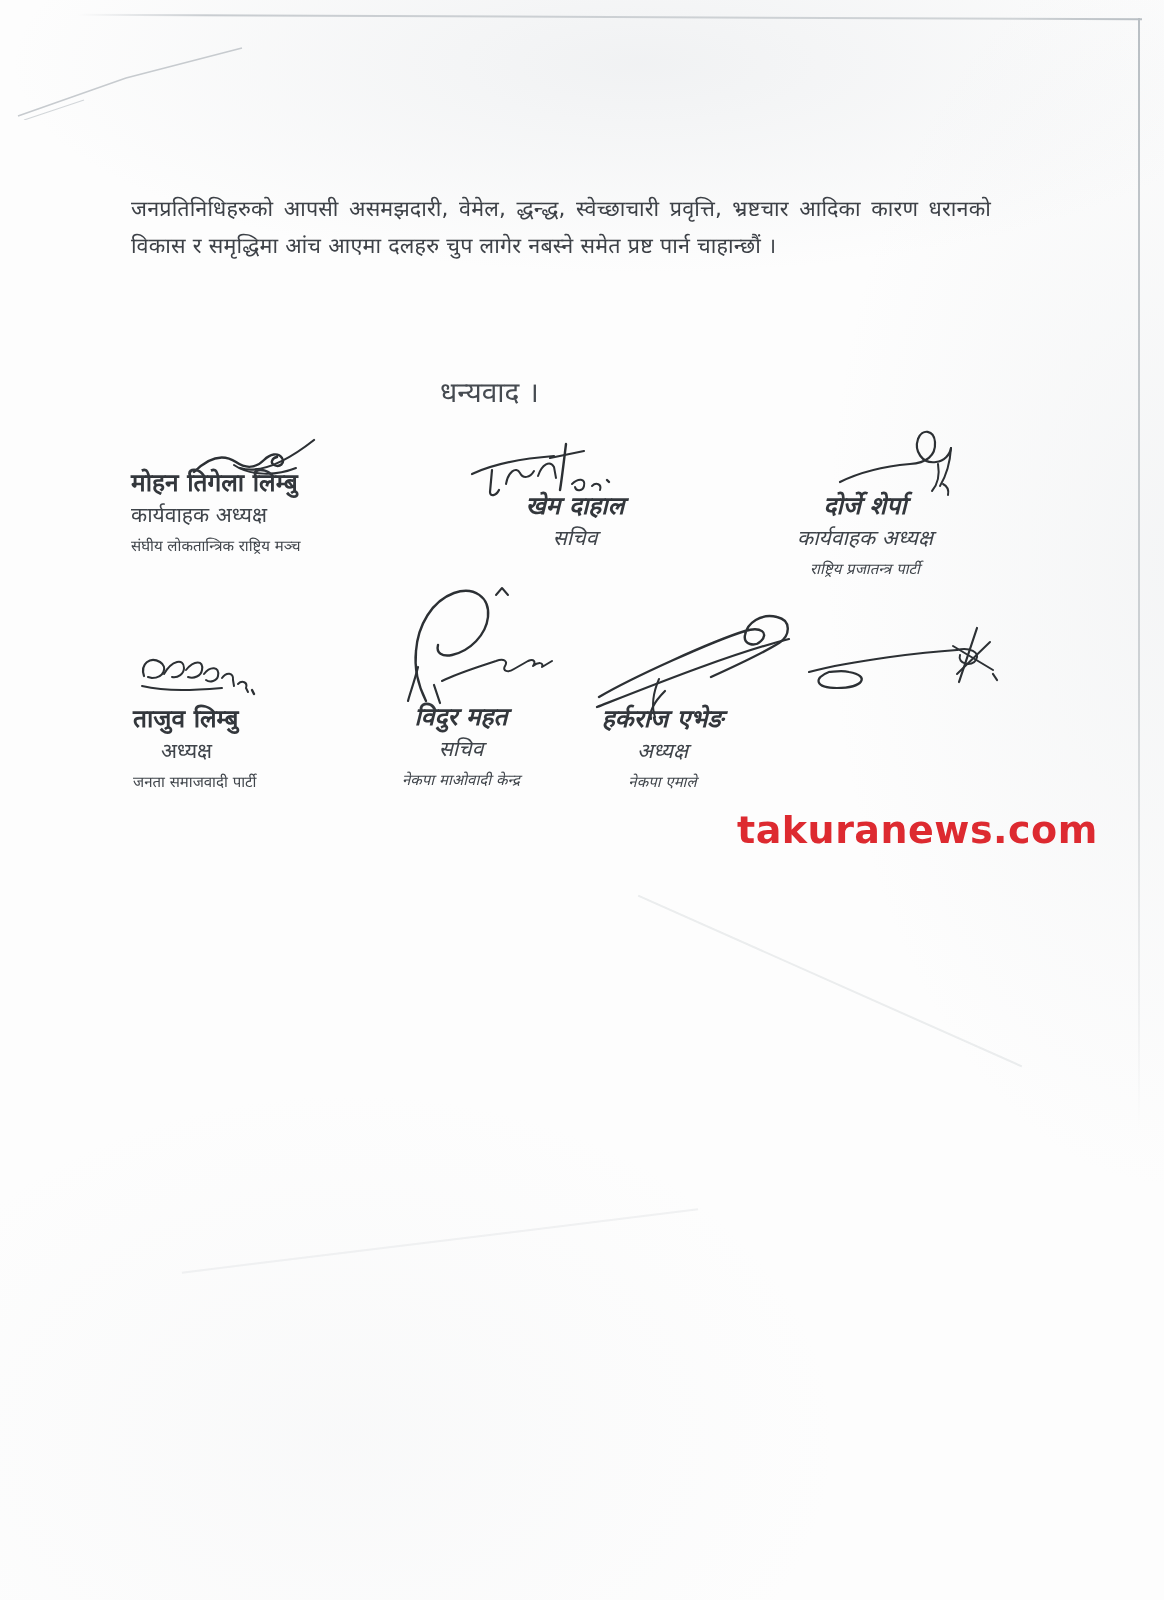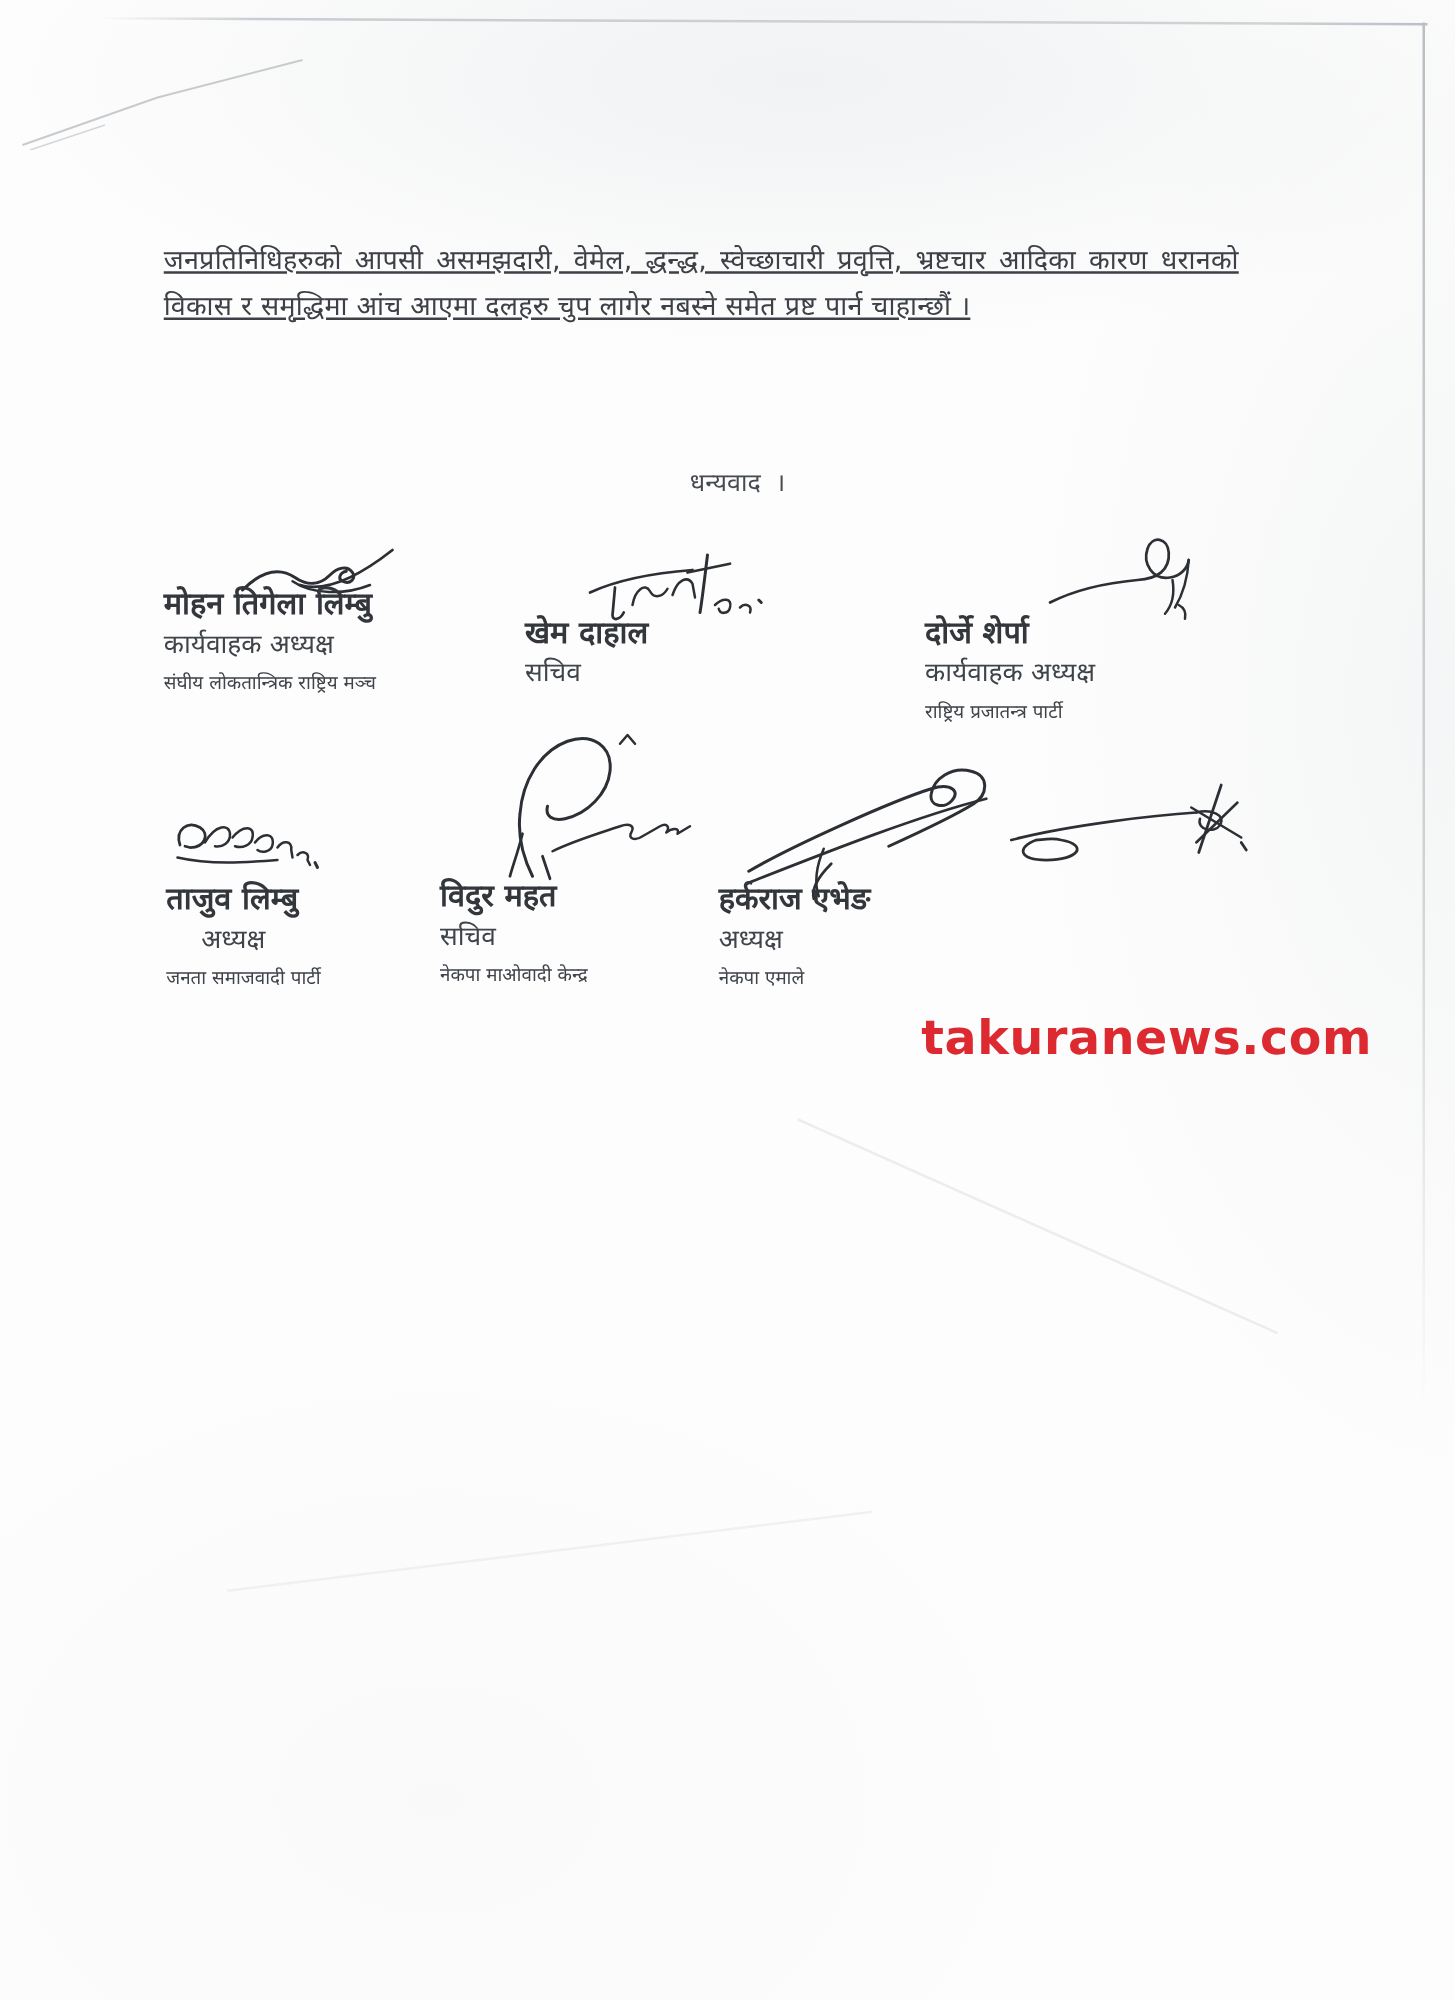--- a/index.html
+++ b/index.html
@@ -14,48 +14,48 @@
     color:#3c4046;
   }
   
   .edge-top{position:absolute;left:78px;top:16px;width:1064px;height:2px;background:linear-gradient(90deg,rgba(180,186,192,0),#c9cdd1 12%,#cfd3d6 88%,#b9bfc4);transform:rotate(0.25deg);}
   .edge-right{position:absolute;left:1138px;top:18px;width:2px;height:1110px;background:linear-gradient(180deg,#b9bfc4,#ced2d5 60%,rgba(206,210,213,0));}
   .fold-topleft{position:absolute;left:14px;top:42px;width:232px;height:78px;}
   .crease-low{position:absolute;left:620px;top:980px;width:420px;height:2px;background:rgba(200,205,210,0.35);transform:rotate(24deg);}
   .crease-low2{position:absolute;left:180px;top:1240px;width:520px;height:2px;background:rgba(205,209,213,0.25);transform:rotate(-7deg);}
 
   .para{position:absolute;left:131px;width:860px;text-align:justify;font-size:21.5px;line-height:37px;letter-spacing:0.2px;color:#3d4147;}
-  .closing{position:absolute;left:440px;top:372px;width:300px;text-align:center;font-size:20px;color:#464b51;font-family:Liberation Mono, monospace;}
+  .closing{position:absolute;left:440px;top:372px;width:300px;font-size:28px;color:#464b51;}
 
   .sigblock{position:absolute;}
   .sigblock .name{font-weight:700;font-size:24.5px;color:#33373c;line-height:34px;white-space:nowrap;}
   .sigblock .title{font-size:21px;line-height:31px;color:#3f444a;white-space:nowrap;}
   .sigblock .party{font-size:15px;line-height:30px;color:#3f444a;white-space:nowrap;}
-  .center{}
+  .center{text-align:center;font-style:italic;}
   .indent{padding-left:28px;}
   .sig{position:absolute;}
   .sig path{fill:none;stroke:#2c3034;stroke-linecap:round;stroke-linejoin:round;}
 
   .watermark{position:absolute;left:737px;top:808px;font-size:38px;font-weight:700;letter-spacing:0.5px;color:#dd2a30;white-space:nowrap;}
 </style>
 </head>
 <body>
 
 <div class="scan">
 
   <div class="edge-top"></div>
   <div class="edge-right"></div>
   <svg class="fold-topleft" width="232" height="78" viewBox="0 0 232 78">
     <path d="M4 74 L112 36 L228 6" fill="none" stroke="#c7cbcf" stroke-width="1.6"></path>
     <path d="M10 78 L70 58" fill="none" stroke="#d3d7da" stroke-width="1.2"></path>
   </svg>
   <div class="crease-low"></div>
   <div class="crease-low2"></div>
 
-  <p class="para" style="top:168px;text-decoration:underline;">जनप्रतिनिधिहरुको आपसी असमझदारी, वेमेल, द्धन्द्ध, स्वेच्छाचारी प्रवृत्ति, भ्रष्टचार आदिका कारण धरानको विकास र समृद्धिमा आंच आएमा दलहरु चुप लागेर नबस्ने समेत प्रष्ट पार्न चाहान्छौं ।</p>
+  <p class="para" style="top:168px;">जनप्रतिनिधिहरुको आपसी असमझदारी, वेमेल, द्धन्द्ध, स्वेच्छाचारी प्रवृत्ति, भ्रष्टचार आदिका कारण धरानको विकास र समृद्धिमा आंच आएमा दलहरु चुप लागेर नबस्ने समेत प्रष्ट पार्न चाहान्छौं ।</p>
   <div class="closing">धन्यवाद ।</div>
 
   <svg class="sig" style="left:190px;top:430px;" width="132" height="60" viewBox="0 0 132 60">
     <path d="M4 42 C20 26 34 24 46 32 C56 39 66 38 74 30 C80 24 88 22 92 28 C95 33 90 38 84 35 C80 33 82 28 87 27" stroke-width="2.4"></path>
     <path d="M50 38 C70 44 96 32 124 10" stroke-width="2.2"></path>
     <path d="M44 35 C60 46 86 46 106 38" stroke-width="2"></path>
   </svg>
   <svg class="sig" style="left:468px;top:438px;" width="150" height="66" viewBox="0 0 150 66">
     <path d="M4 36 C30 24 60 20 86 18" stroke-width="2.2"></path>
     <path d="M24 32 L22 54 C22 59 28 58 31 52" stroke-width="2.2"></path>

